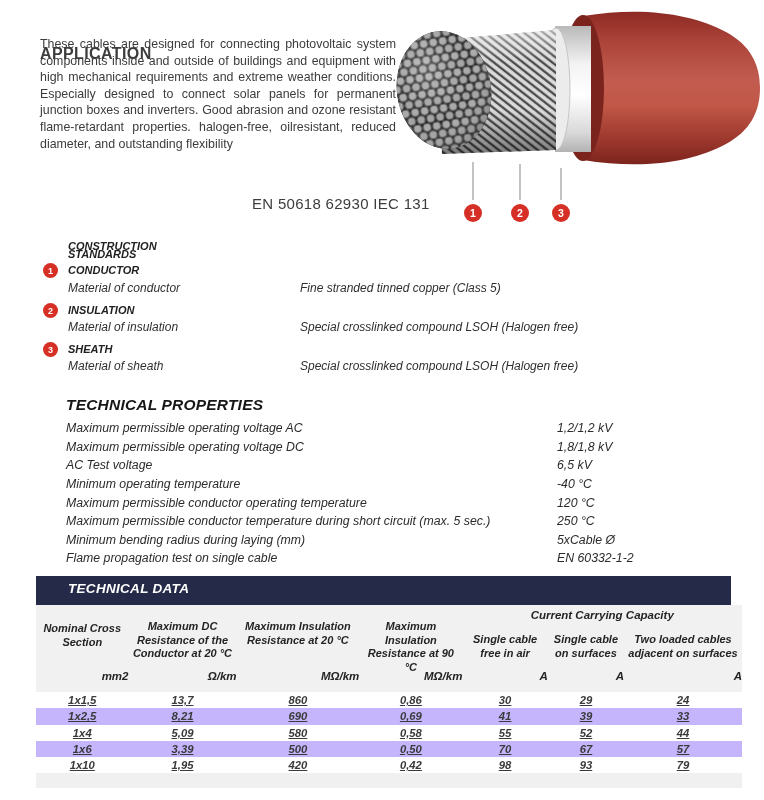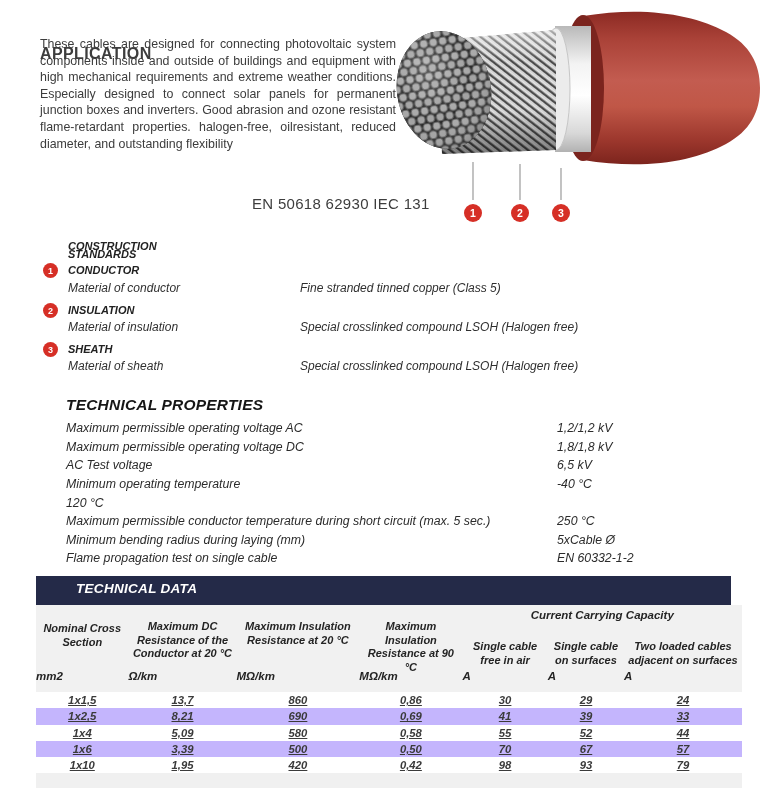--- a/index.html
+++ b/index.html
@@ -39,41 +39,41 @@
   
   .tp-title{position:absolute;left:66px;top:396px;font-size:15.5px;font-weight:700;font-style:italic;color:#161616;letter-spacing:.2px;}
   .tp-rows{position:absolute;left:66px;top:419px;width:660px;}
   .tp-row{display:flex;height:18.6px;align-items:center;}
   .tp-label{width:491px;font-size:12.3px;font-style:italic;color:#2b2b2b;white-space:nowrap;}
   .tp-value{font-size:12.3px;font-style:italic;color:#2b2b2b;white-space:nowrap;}
   
   .td-bar{
     position:absolute;left:36px;top:576px;width:695px;height:35px;
     background:#242a48;color:#ffffff;font-size:13.5px;font-weight:700;font-style:italic;
-    line-height:25px;padding-left:40px;box-sizing:border-box;letter-spacing:.3px;
+    line-height:25px;padding-left:32px;box-sizing:border-box;letter-spacing:.3px;
   }
   .td-head{
     position:absolute;left:36px;top:605px;width:706px;height:87px;
     background:#f1f1f1;
   }
   .td-grid{display:grid;grid-template-columns:13.1% 15.3% 17.4% 14.6% 12.1% 10.8% 16.7%;}
   .td-group{
     position:absolute;left:60.4%;width:39.6%;top:4px;text-align:center;
     font-size:11.5px;font-weight:700;font-style:italic;color:#242424;
   }
   .th-cell{
     font-size:11px;font-weight:700;font-style:italic;color:#242424;
     text-align:center;line-height:13.5px;padding:0 3px;box-sizing:border-box;height:61px;
   }
   .th-c1{display:flex;align-items:center;justify-content:center;}
   .th-top{padding-top:15px;}
-  .th-sub{padding-top:35px;text-align:center;}
+  .th-sub{padding-top:28px;text-align:center;}
   .unit-cell{
     font-size:11.5px;font-weight:700;font-style:italic;color:#242424;
-    text-align:left;height:24px;line-height:20px;
+    text-align:right;height:24px;line-height:20px;
   }
   .td-body{position:absolute;left:36px;top:692px;width:706px;}
   .td-row{height:16.3px;text-decoration:underline;}
   .td-row.alt{background:#c4b5fd;}
   .td-cell{
     font-size:11.3px;font-weight:700;font-style:italic;color:#3a3a3a;
     text-align:center;line-height:16.3px;
   }
   .td-strip{height:14.5px;background:#f0f0f0;}
 </style>
@@ -183,20 +183,21 @@
     </div>
     <div class="tp-row">
       <div class="tp-label">AC Test voltage</div>
       <div class="tp-value">6,5 kV</div>
     </div>
     <div class="tp-row">
       <div class="tp-label">Minimum operating temperature</div>
       <div class="tp-value">-40 °C</div>
     </div>
     <div class="tp-row">
+      <div class="tp-label">Maximum permissible conductor operating temperature</div>
       <div class="tp-value">120 °C</div>
     </div>
     <div class="tp-row">
       <div class="tp-label">Maximum permissible conductor temperature during short circuit (max. 5 sec.)</div>
       <div class="tp-value">250 °C</div>
     </div>
     <div class="tp-row">
       <div class="tp-label">Minimum bending radius during laying (mm)</div>
       <div class="tp-value">5xCable Ø</div>
     </div>

